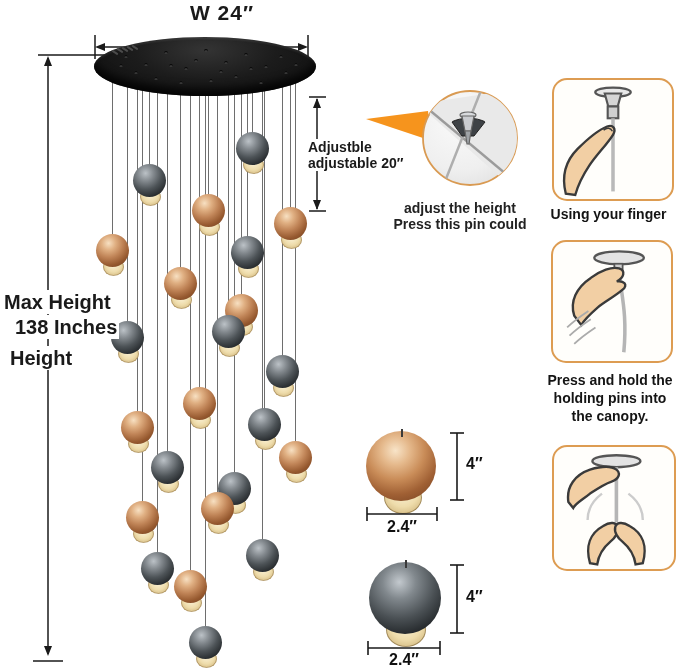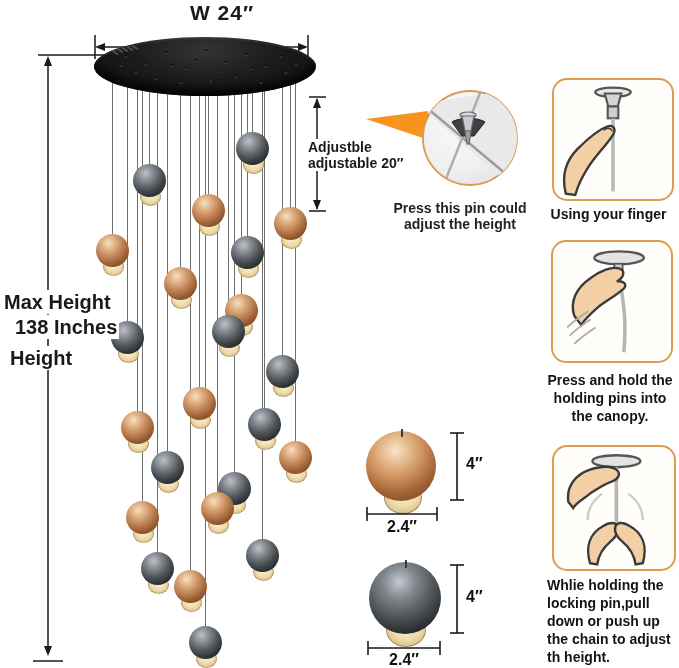--- a/index.html
+++ b/index.html
@@ -281,22 +281,22 @@
         <line x1="60" y1="16" x2="158" y2="98" stroke="#9b9b9b" stroke-width="2.5"></line>
         <line x1="122" y1="2" x2="80" y2="108" stroke="#aeaeae" stroke-width="2.5"></line>
         <path d="M92,36 C100,31 117,31 125,36 L114,50 L102,50 Z" fill="#3e4246" stroke="#222" stroke-width="1"></path>
         <ellipse cx="108" cy="29" rx="8" ry="3" fill="#d8dadd" stroke="#666" stroke-width="1.2"></ellipse>
         <path d="M102,30 L114,30 L111,45 L105,45 Z" fill="#caccd0" stroke="#666" stroke-width="1.2"></path>
         <path d="M105,45 L111,45 L109,58 L107,58 Z" fill="#9fa3a7" stroke="#666" stroke-width="1.2"></path>
       </g>
     </svg>
   </div>
   <div class="callout-caption abs">
+    <div>adjust the height</div>
     <div>Press this pin could</div>
-    <div>adjust the height</div>
   </div>
 
   <div class="detail-cap" style="left:384px;top:481px;width:36px;height:31px;"></div>
   <div class="detail-ball detail-copper-ball">
       <div class="stem"></div>
     </div>
   <div class="size-label" style="left:466px;top:455px;">4″</div>
   <div class="size-label" style="left:378px;top:518px;width:48px;text-align:center;">2.4″</div>
 
   <div class="detail-cap" style="left:386px;top:613px;width:38px;height:32px;"></div>
@@ -335,15 +335,14 @@
     <svg viewBox="0 0 100 100">
       <ellipse cx="52" cy="11" rx="20" ry="5" fill="#e3e3e3" stroke="#555" stroke-width="2"></ellipse>
       <line x1="52" y1="16" x2="52" y2="62" stroke="#b5b5b5" stroke-width="3"></line>
       <path d="M62,38 C70,44 74,52 74,60" fill="none" stroke="#cccccc" stroke-width="2"></path>
       <path d="M40,38 C32,44 28,52 28,60" fill="none" stroke="#cccccc" stroke-width="2"></path>
       <path d="M12,45 C10,32 18,22 30,18 C40,15 48,15 52,18 C56,21 54,26 48,28 C42,30 36,34 30,38 C24,43 18,46 16,50 Z" fill="#f2cfa4" stroke="#3a3a3a" stroke-width="2"></path>
       <path d="M30,96 C26,82 30,71 41,65 C47,61 52,62 53,66 C54,70 51,75 47,78 C41,83 37,90 36,97 Z" fill="#f2cfa4" stroke="#3a3a3a" stroke-width="2"></path>
       <path d="M74,96 C78,82 74,71 63,65 C57,61 52,62 51,66 C50,70 53,75 57,78 C63,83 67,90 68,97 Z" fill="#f2cfa4" stroke="#3a3a3a" stroke-width="2"></path>
     </svg>
   </div>
-  <div class="panel-caption abs" style="left:547px;top:576px;width:132px;">Whlie holding the locking pin,pull down or push up the chain to adjust th height.</div>
 
 </div>
 
 </body></html>

